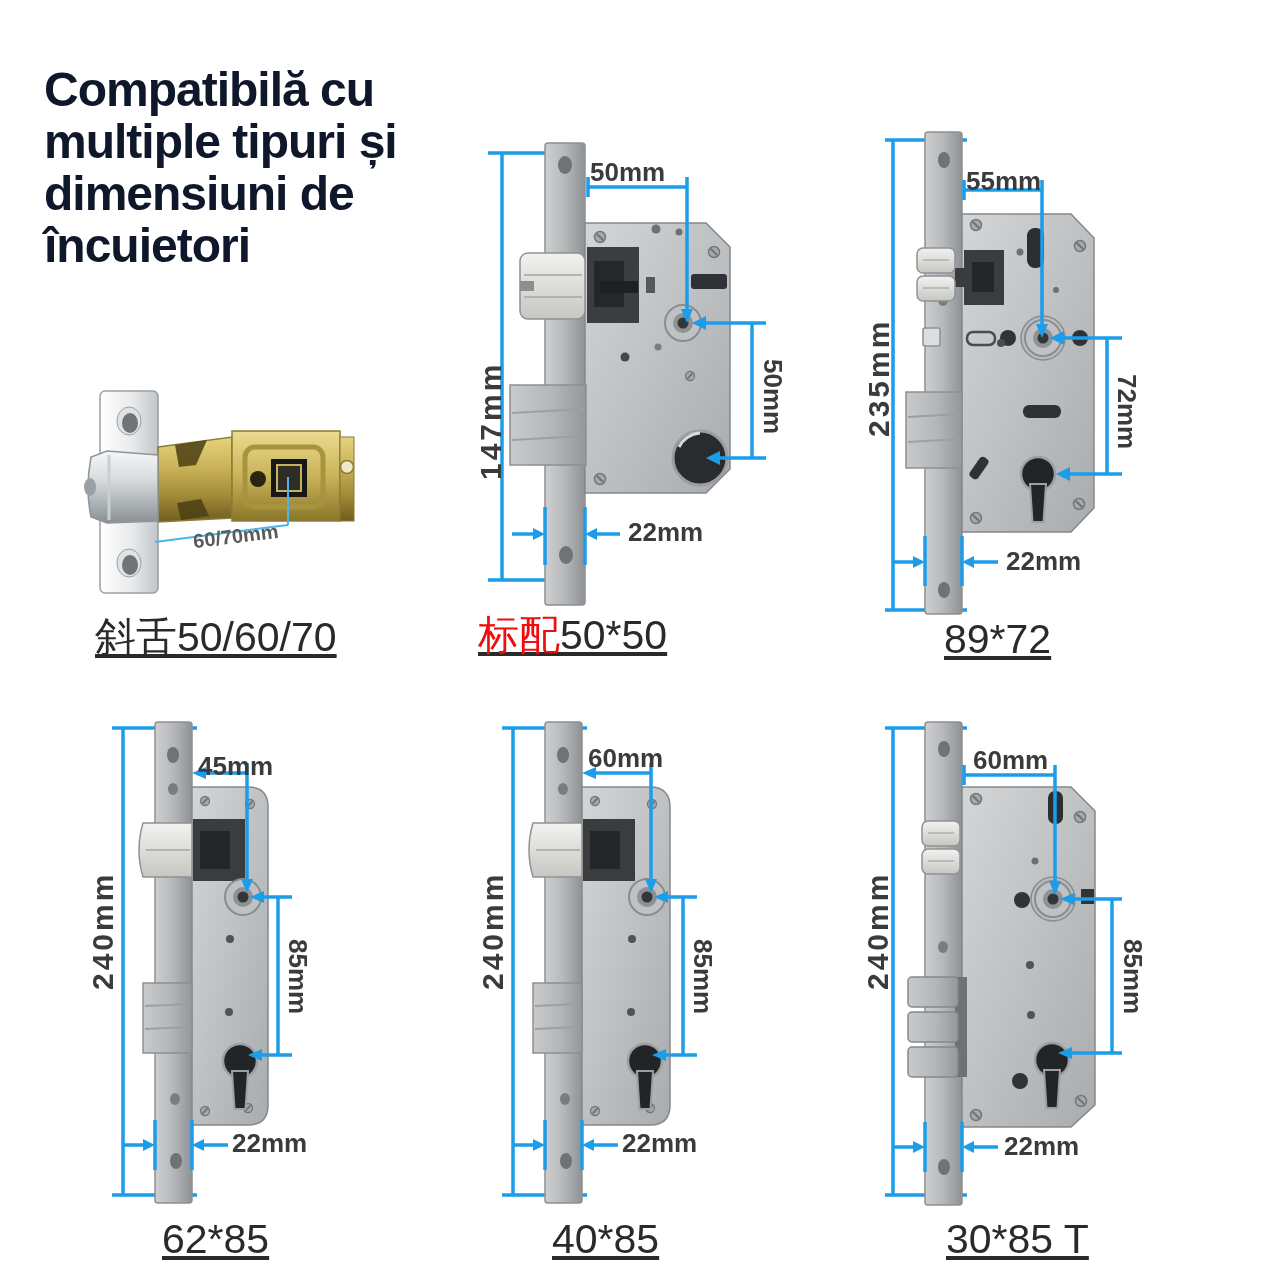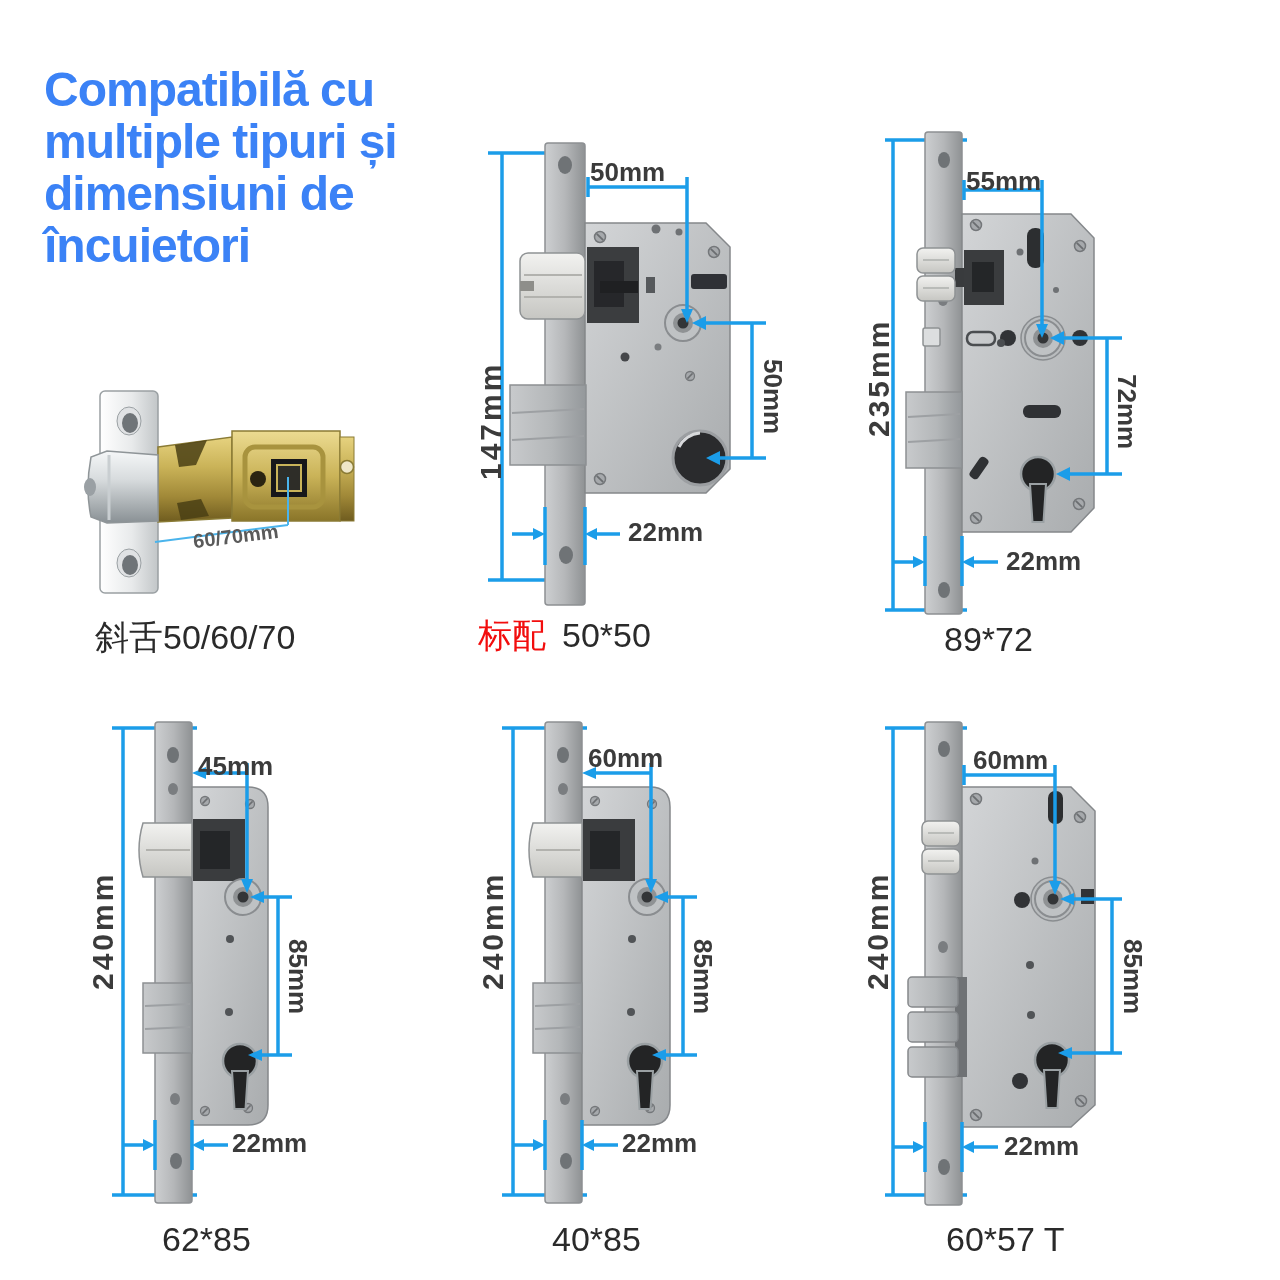--- a/index.html
+++ b/index.html
@@ -5,38 +5,38 @@
   html,body{margin:0;padding:0;}
   body{
     width:1280px;height:1280px;position:relative;background:#ffffff;
     font-family:"Liberation Sans","DejaVu Sans",sans-serif;overflow:hidden;
   }
   .abs{position:absolute;}
   
   .heading{
     left:44px;top:64px;width:470px;
     font-size:48px;line-height:52px;font-weight:bold;letter-spacing:-1px;
-    color:#3b82f6;white-space:pre-line;
+    color:#0f172a;white-space:pre-line;
   }
   
   .dim{
     position:absolute;font-weight:bold;font-size:26px;color:#3b3b3b;
     white-space:nowrap;line-height:30px;
   }
   .dim-h{font-size:30px;letter-spacing:3px;transform:rotate(-90deg);transform-origin:left top;}
   .dim-r{transform:rotate(90deg);transform-origin:left top;}
   .dim-small{
     position:absolute;font-size:20px;font-weight:600;color:#5a5a5a;
     transform:rotate(-7deg);white-space:nowrap;
   }
   
   .caption{
-    position:absolute;font-size:34px;color:#2a2a2a;white-space:nowrap;line-height:46px;
+    position:absolute;font-size:41px;color:#2a2a2a;white-space:nowrap;line-height:46px;text-decoration:underline;
   }
-  .cap-red{color:#f20d0d;margin-right:16px;}
+  .cap-red{color:#f20d0d;}
   
   .dl{stroke:#1b9de9;stroke-width:3.5px;fill:none;}
   .dl2{stroke:#4ab4ec;stroke-width:2px;fill:none;}
   .df{fill:#1b9de9;stroke:none;}
   svg{display:block;}
   .lock{position:absolute;}
 </style>
 </head>
 <body>
 
@@ -454,14 +454,14 @@
       <polygon class="df" points="65,432 53,426 53,438"></polygon>
       <polygon class="df" points="102,432 114,426 114,438"></polygon>
     </g>
   </svg>
   <span class="dim dim-h" style="left:3px;top:275px">240mm</span>
   <span class="dim" style="left:113px;top:30px">60mm</span>
   <span class="dim dim-r" style="left:288px;top:224px">85mm</span>
   <span class="dim" style="left:144px;top:416px">22mm</span>
 </div>
 <div class="caption" style="left:946px;top:1216px">
-  <span>60*57 T</span>
+  <span>30*85 T</span>
 </div>
 
 </body></html>

